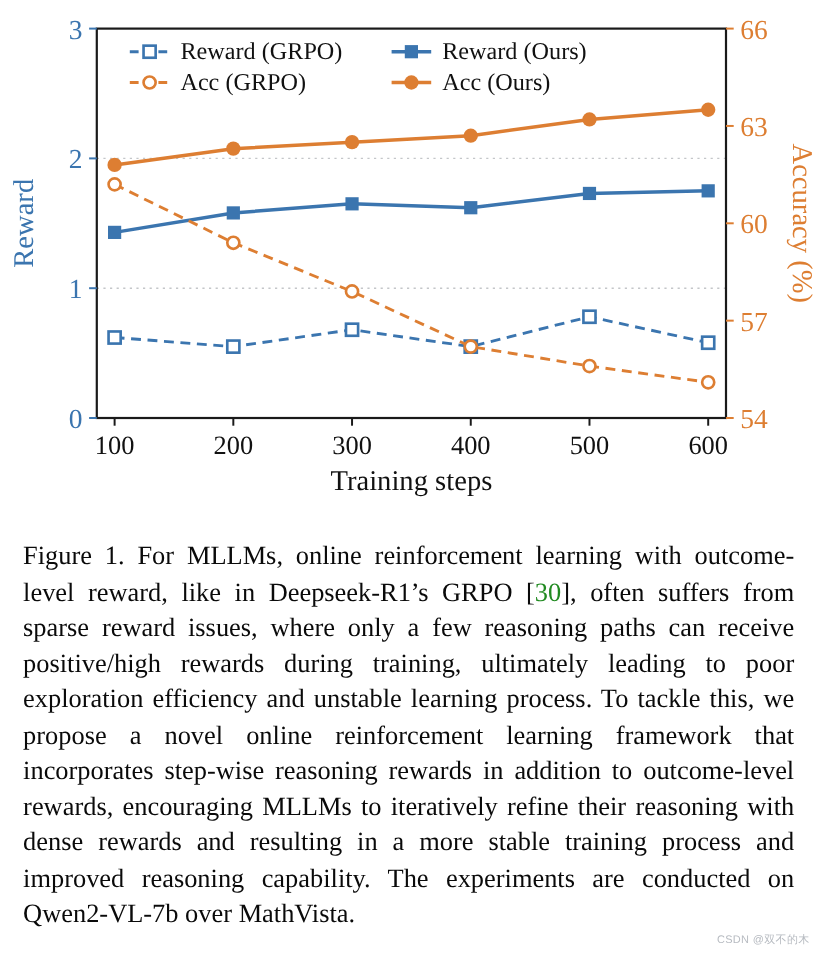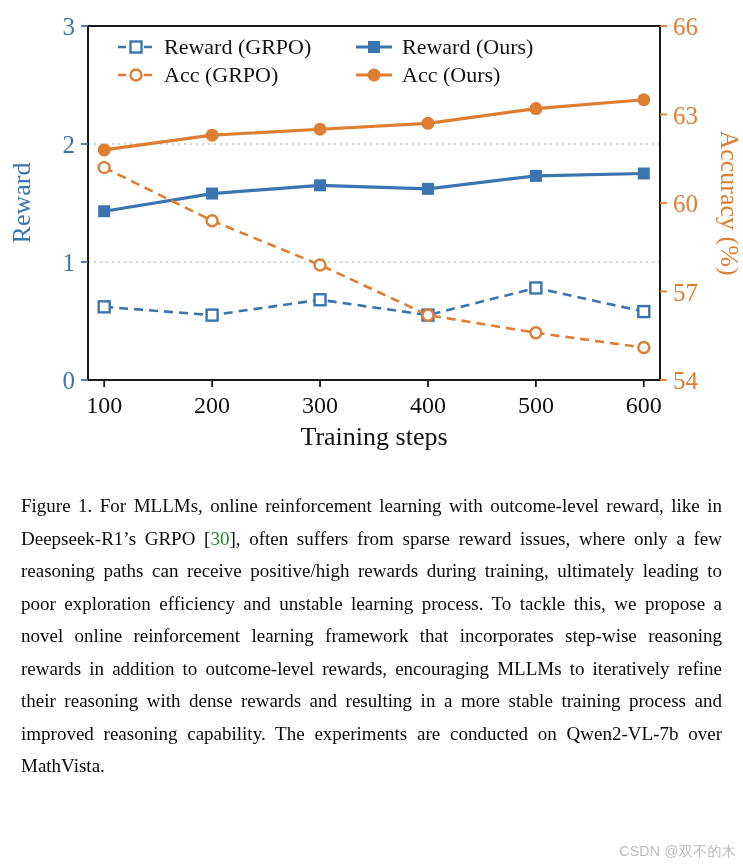--- a/index.html
+++ b/index.html
@@ -7,32 +7,32 @@
     position:relative;
     width:743px;height:866px;
     background:#ffffff;
     overflow:hidden;
     font-family:"Liberation Serif", serif;
   }
   .chart-wrap{position:relative;width:743px;height:460px;}
   svg text{font-family:"Liberation Serif", serif;}
   .caption{
     margin:30px 21px 0 21px;
-    font-size:19px;
+    font-size:24px;
     line-height:32.5px;
     color:#0a0a0a;
     text-align:justify;
     text-justify:inter-word;
   }
   .cite{cursor:pointer;}
   .watermark{
     position:absolute;
     right:7px;bottom:5px;
     font-family:"Liberation Sans", sans-serif;
-    font-size:14px;
+    font-size:10px;
     color:#b7bbc1;
     letter-spacing:0.3px;
   }
 </style>
 </head>
 <body>
 
 <div class="page">
 
   <div class="chart-wrap">

